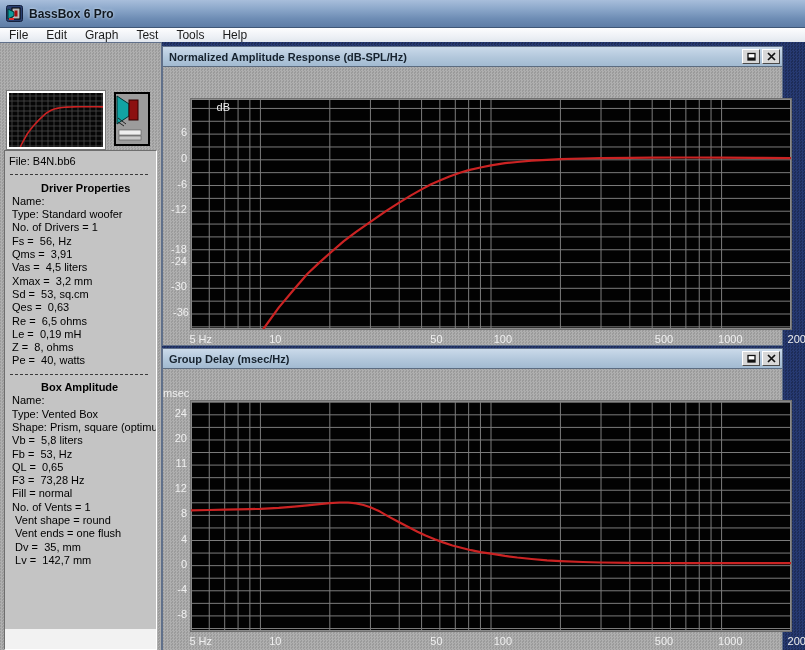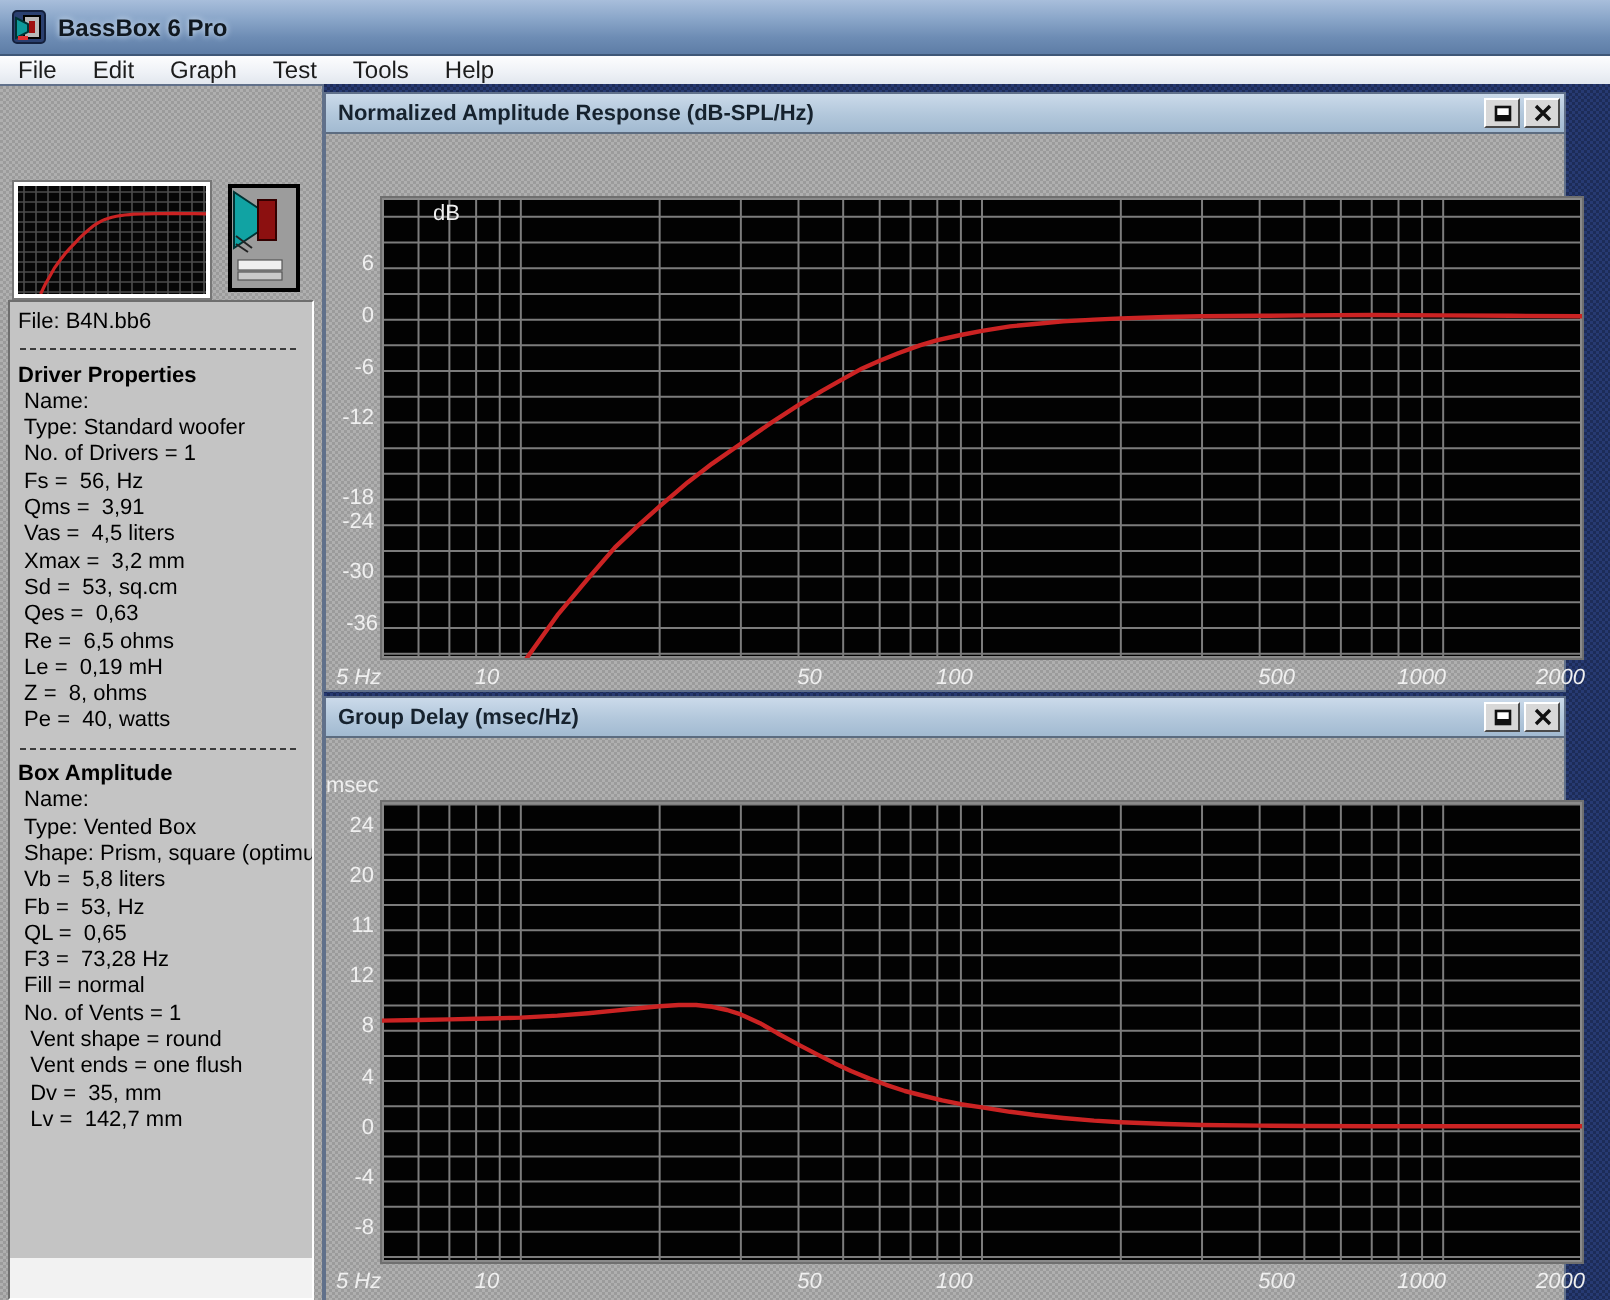--- a/index.html
+++ b/index.html
@@ -40,21 +40,21 @@
   .chart-titlebar .ct-label{flex:1;font-size:11px;font-weight:bold;color:#16222e;margin-left:6px;white-space:nowrap;overflow:hidden;}
   .mini-btn{
     width:18px;height:15px;margin-right:2px;background:#d8d8d8;flex:0 0 auto;
     border:1px solid;border-color:#ffffff #4a4a4a #4a4a4a #ffffff;
     display:flex;align-items:center;justify-content:center;padding:0;cursor:default;
   }
   .chart-body{position:relative;width:100%;}
   .plot-svg{position:absolute;background:#020202;border:1px solid #6f6f6f;}
   .axis-label{position:absolute;font-size:11px;color:#efefef;white-space:nowrap;}
   .axis-label.ylab{width:24px;text-align:right;}
-  .axis-label.xlab{width:44px;text-align:left;font-style:italic;}
+  .axis-label.xlab{width:44px;text-align:right;}
   
   .design-window{position:absolute;left:0;top:43px;width:161px;height:607px;box-shadow:0 0 0 1px #60708a;}
   .dw-titlebar{position:absolute;left:0;top:0;right:0;height:22px;display:flex;align-items:center;}
   .dw-title{font-size:12px;font-weight:bold;color:#000;margin-left:7px;flex:1;}
   .dw-btn{
     width:17px;height:15px;margin-right:3px;background:#d9d9d9;
     border:1px solid;border-color:#ffffff #4a4a4a #4a4a4a #ffffff;
     display:flex;align-items:center;justify-content:center;padding:0;cursor:default;flex:0 0 auto;
   }
   .dw-tabs{position:absolute;left:4px;top:24px;right:2px;height:21px;white-space:nowrap;}
@@ -72,21 +72,21 @@
     position:absolute;left:6px;top:47px;width:98px;height:58px;background:#fff;
     border:1px solid #777;display:flex;align-items:center;justify-content:center;cursor:default;
   }
   .speaker-btn{position:absolute;left:114px;top:49px;width:36px;height:54px;padding:0;border:none;background:transparent;cursor:default;}
   .info-panel{
     position:absolute;left:4px;right:4px;top:107px;bottom:0;background:#f2f2f2;
     border:1px solid;border-color:#6e6e6e #ffffff #ffffff #6e6e6e;overflow:hidden;
   }
   .info-gray{height:478px;background:#c4c4c4;padding:4px 0 0 4px;box-sizing:border-box;}
   .prop-line{font-size:11px;line-height:13.3px;color:#000;white-space:pre;overflow:hidden;}
-  .prop-title{font-weight:bold;}
+  .prop-title{font-weight:bold;margin-left:32px;}
   .prop-sep{height:13.3px;position:relative;}
   .prop-sep::after{content:"";position:absolute;left:1px;right:8px;top:6px;border-top:1px dashed #3a3a3a;}
 </style>
 </head>
 <body>
 
 <div class="titlebar">
   <svg class="app-icon" viewBox="0 0 17 17">
     <rect x="0.5" y="0.5" width="16" height="16" rx="2" fill="#2b4070" stroke="#14203c"></rect>
     <rect x="6" y="3" width="8" height="11" fill="#b9b9b9" stroke="#000" stroke-width="1"></rect>

